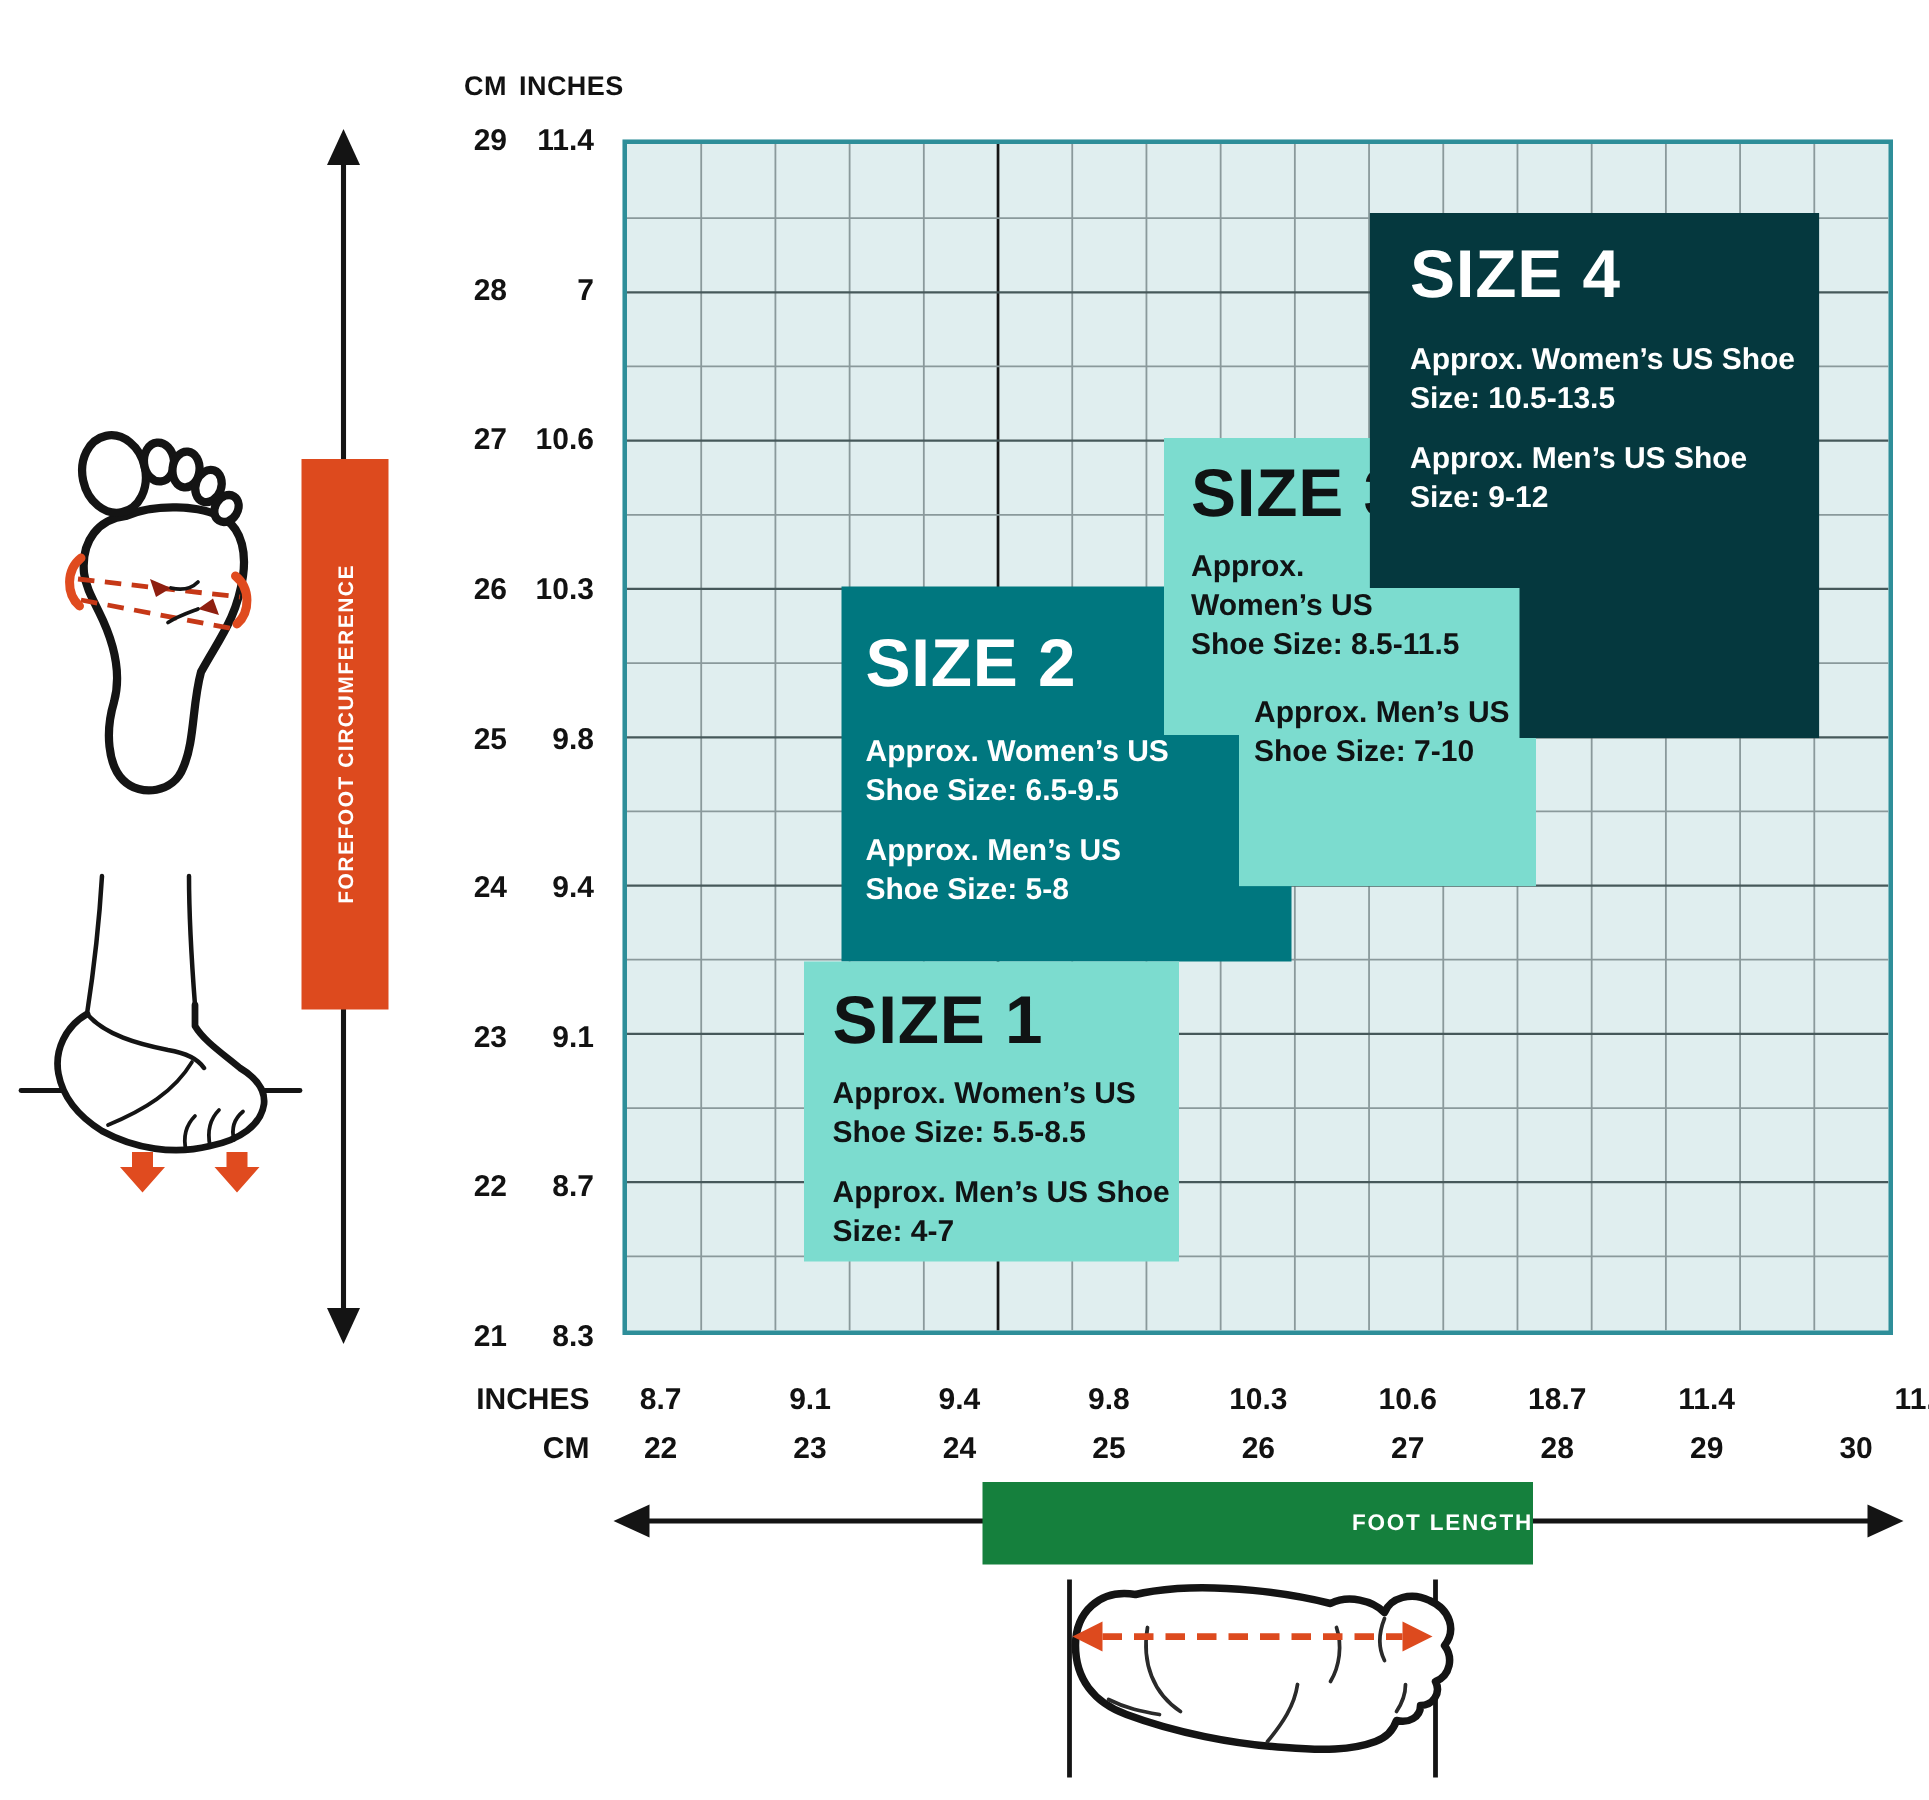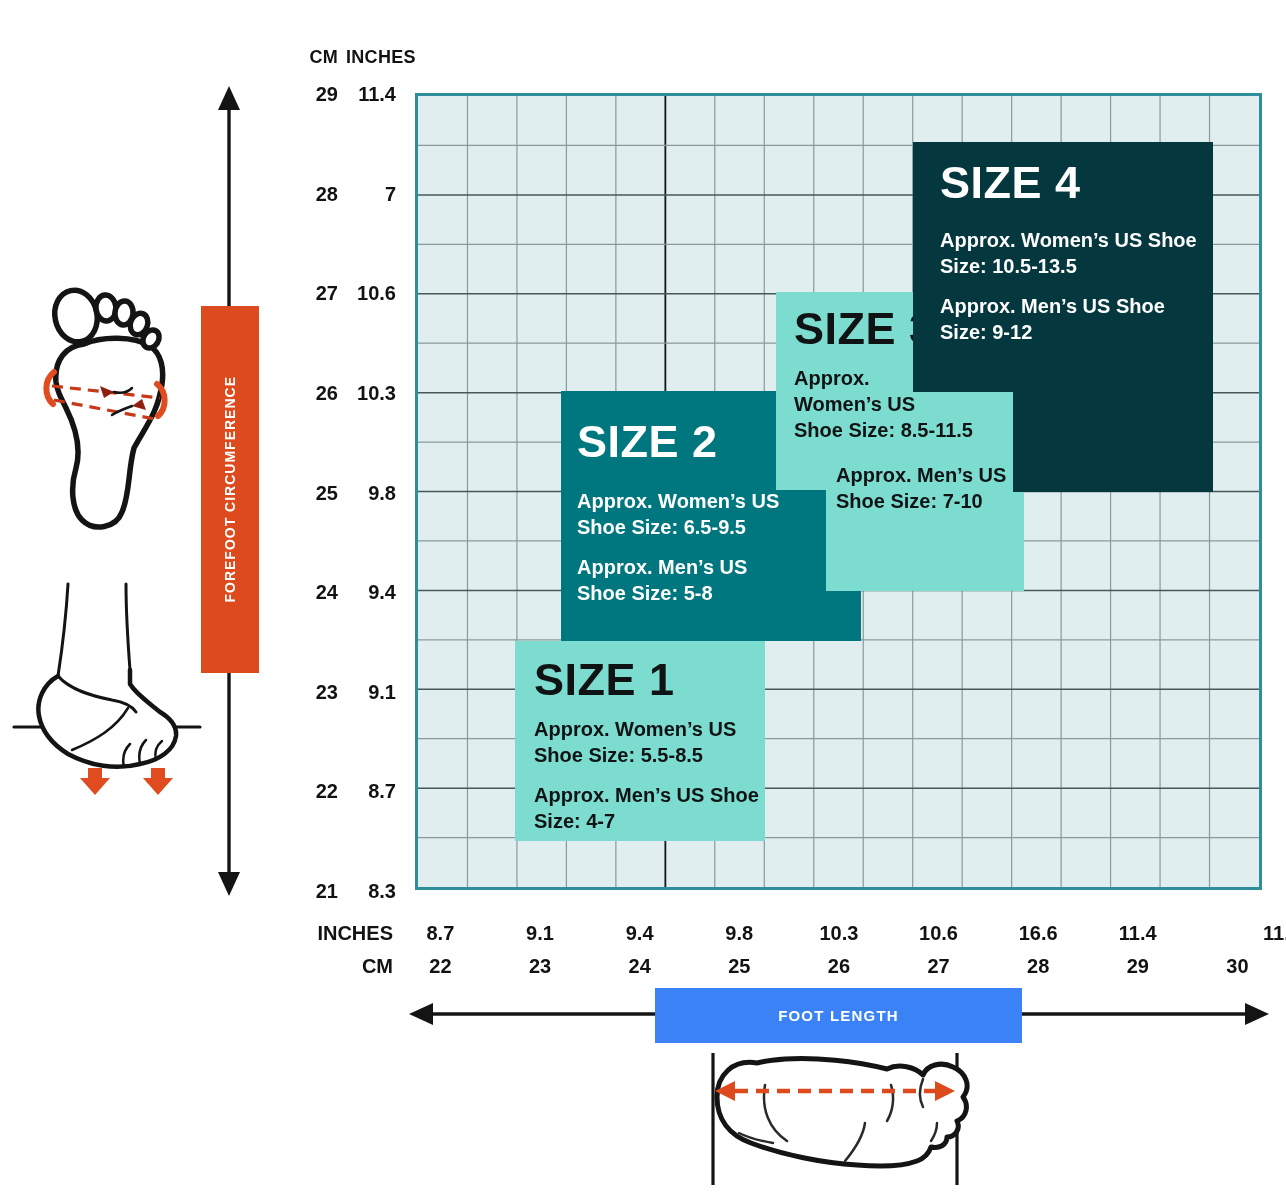--- a/index.html
+++ b/index.html
@@ -29,22 +29,22 @@
   #hdr-inches{left:346px;top:47px;width:70px;text-align:left;}
   .ycm{position:absolute;width:86px;text-align:right;}
   .yin{position:absolute;width:56px;text-align:right;}
   .xin,.xcm{position:absolute;width:90px;text-align:center;}
   .xhdr{position:absolute;left:300px;width:93px;text-align:right;}
   
   #bar-left{position:absolute;left:201px;top:306px;width:58px;height:367px;background:#dd4a1e;
             display:flex;align-items:center;justify-content:center;}
   #bar-left span{writing-mode:vertical-rl;transform:rotate(180deg);color:#ffffff;font-weight:bold;
                  font-size:14px;letter-spacing:1px;white-space:nowrap;}
-  #bar-bottom{position:absolute;left:655px;top:988px;width:367px;height:55px;background:#3b82f6;
-              display:flex;align-items:center;justify-content:center;}
+  #bar-bottom{position:absolute;left:655px;top:988px;width:367px;height:55px;background:#15803d;
+              display:flex;align-items:center;justify-content:flex-end;}
   #bar-bottom span{color:#ffffff;font-weight:bold;font-size:15px;letter-spacing:1.2px;}
   .artsvg{position:absolute;}
 </style>
 </head>
 <body>
 
 <div id="canvas">
 
   <div id="hdr-cm" class="hdr">CM</div>
   <div id="hdr-inches" class="hdr">INCHES</div>
@@ -121,42 +121,42 @@
     <p class="zone-para p2">Approx. Men’s US
 Shoe Size: 7-10</p>
   </div>
   <div id="zone4" class="zone" style="background: rgb(5, 56, 62); color: rgb(255, 255, 255);">
     <h2 class="zone-title">SIZE 4</h2>
     <p class="zone-para p1">Approx. Women’s US Shoe
 Size: 10.5-13.5</p>
     <p class="zone-para p2">Approx. Men’s US Shoe
 Size: 9-12</p>
   </div>
-  <div id="zone1" class="zone" style="background: rgb(124, 220, 207); color: rgb(16, 19, 20);">
+  <div id="zone1" class="zone" style="background: rgb(124, 220, 207); color: rgb(16, 19, 20); margin-left: 21px;">
     <h2 class="zone-title">SIZE 1</h2>
     <p class="zone-para p1">Approx. Women’s US
 Shoe Size: 5.5-8.5</p>
     <p class="zone-para p2">Approx. Men’s US Shoe
 Size: 4-7</p>
   </div>
 
   <div id="x-labels">
       <div class="axlabel xin" style="left: 395.4px; top: 921px;">8.7</div>
       <div class="axlabel xcm" style="left: 395.4px; top: 954px;">22</div>
       <div class="axlabel xin" style="left: 495.025px; top: 921px;">9.1</div>
       <div class="axlabel xcm" style="left: 495.025px; top: 954px;">23</div>
       <div class="axlabel xin" style="left: 594.65px; top: 921px;">9.4</div>
       <div class="axlabel xcm" style="left: 594.65px; top: 954px;">24</div>
       <div class="axlabel xin" style="left: 694.275px; top: 921px;">9.8</div>
       <div class="axlabel xcm" style="left: 694.275px; top: 954px;">25</div>
       <div class="axlabel xin" style="left: 793.9px; top: 921px;">10.3</div>
       <div class="axlabel xcm" style="left: 793.9px; top: 954px;">26</div>
       <div class="axlabel xin" style="left: 893.525px; top: 921px;">10.6</div>
       <div class="axlabel xcm" style="left: 893.525px; top: 954px;">27</div>
-      <div class="axlabel xin" style="left: 993.15px; top: 921px;">16.6</div>
+      <div class="axlabel xin" style="left: 993.15px; top: 921px;">18.7</div>
       <div class="axlabel xcm" style="left: 993.15px; top: 954px;">28</div>
       <div class="axlabel xin" style="left: 1092.78px; top: 921px;">11.4</div>
       <div class="axlabel xcm" style="left: 1092.78px; top: 954px;">29</div>
       <div class="axlabel xin" style="left: 1237px; top: 921px;">11.8</div>
       <div class="axlabel xcm" style="left: 1192.4px; top: 954px;">30</div>
     </div>
   <div class="xhdr axlabel" style="top:921px;">INCHES</div>
   <div class="xhdr axlabel" style="top:954px;">CM</div>
 
   <svg class="artsvg" style="left:213px;top:84px;" width="32" height="814" viewBox="0 0 32 814">

